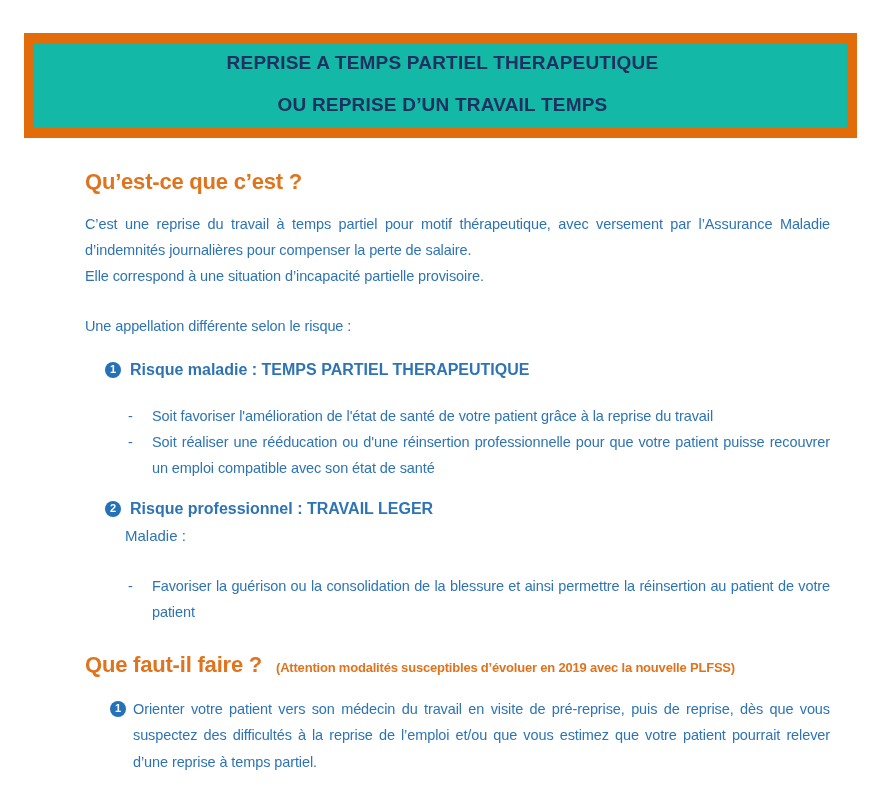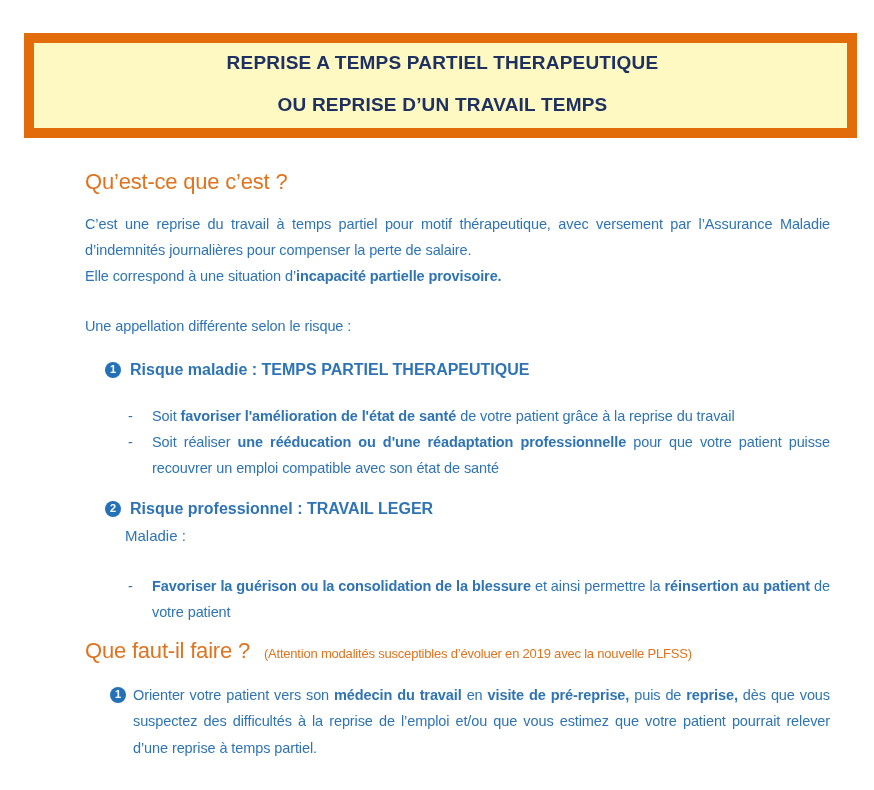--- a/index.html
+++ b/index.html
@@ -7,46 +7,46 @@
     width:874px; height:790px; background:#ffffff;
     font-family:"Liberation Sans","DejaVu Sans",sans-serif;
     color:#2E74B5; overflow:hidden;
   }
   .page { position:relative; width:874px; height:790px; }
 
   
   .banner {
     box-sizing:border-box;
     margin:33px 17px 0 24px; width:833px;
-    border:10px solid #E36C0A; background:#fef9c3;
+    border:10px solid #E36C0A; background:#14b8a6;
     text-align:center; padding:10px 10px 12px 14px;
   }
   .banner-line {
     color:#1F3160; font-weight:bold; font-size:19px;
     letter-spacing:0.2px; line-height:1.1;
   }
   .banner-line + .banner-line { margin-top:21px; }
 
   
   .content { padding:0 44px 0 85px; }
 
   h2.orange-heading {
-    color:#E0731D; font-size:22px; font-weight:normal;
+    color:#E0731D; font-size:22px; font-weight:bold;
     margin:31px 0 16px 0; letter-spacing:-0.2px;
   }
   h2.orange-heading .heading-note {
     font-size:13px; letter-spacing:-0.2px; margin-left:8px;
   }
 
   .body-text {
     font-size:14.5px; line-height:26px; letter-spacing:-0.1px;
     margin:0;
   }
   .just { text-align:justify; }
-  b { font-weight:bold; }
+  b { font-weight:normal; }
 
   .appellation { margin-top:24px; }
 
   
   .num-heading {
     display:flex; align-items:center; gap:9px;
     margin:20px 0 0 20px; font-size:16px; font-weight:bold;
     line-height:22px;
   }
   .circle-num {
@@ -95,38 +95,38 @@
       <span>Risque maladie : TEMPS PARTIEL THERAPEUTIQUE</span>
     </div>
 
     <div class="dash-list">
       <div class="dash-item">
         <span class="dash-marker">-</span>
         <span class="dash-text just">Soit <b>favoriser l'amélioration de l'état de santé</b> de votre patient grâce à la reprise du travail</span>
       </div>
       <div class="dash-item">
         <span class="dash-marker">-</span>
-        <span class="dash-text just">Soit réaliser <b>une rééducation ou d'une réadaptation professionnelle</b> pour que votre patient puisse recouvrer un emploi compatible avec son état de santé</span>
+        <span class="dash-text just">Soit réaliser <b>une rééducation ou d'une réinsertion professionnelle</b> pour que votre patient puisse recouvrer un emploi compatible avec son état de santé</span>
       </div>
     </div>
 
     <div class="num-heading" style="margin-top:17px;">
       <span class="circle-num">2</span>
       <span>Risque professionnel : TRAVAIL LEGER</span>
     </div>
     <p class="sub-label">Maladie :</p>
 
     <div class="dash-list" style="margin-top:25px;">
       <div class="dash-item">
         <span class="dash-marker">-</span>
         <span class="dash-text just"><b>Favoriser la guérison ou la consolidation de la blessure</b> et ainsi permettre la <b>réinsertion au patient</b> de votre patient</span>
       </div>
     </div>
 
-    <h2 class="orange-heading" style="margin-top:13px; margin-bottom:0;">
+    <h2 class="orange-heading" style="margin-top:27px; margin-bottom:0;">
       <span>Que faut-il faire ?</span>
       <span class="heading-note">(Attention modalités susceptibles d’évoluer en 2019  avec la nouvelle PLFSS)</span>
     </h2>
 
     <div class="num-para">
       <span class="circle-num">1</span>
       <span class="num-para-text just">Orienter votre patient vers son <b>médecin du travail</b> en <b>visite de pré-reprise,</b> puis de <b>reprise,</b> dès que vous suspectez des difficultés à la reprise de l’emploi et/ou que vous estimez que votre patient pourrait relever d’une reprise à temps partiel.</span>
     </div>
 
   </div>

